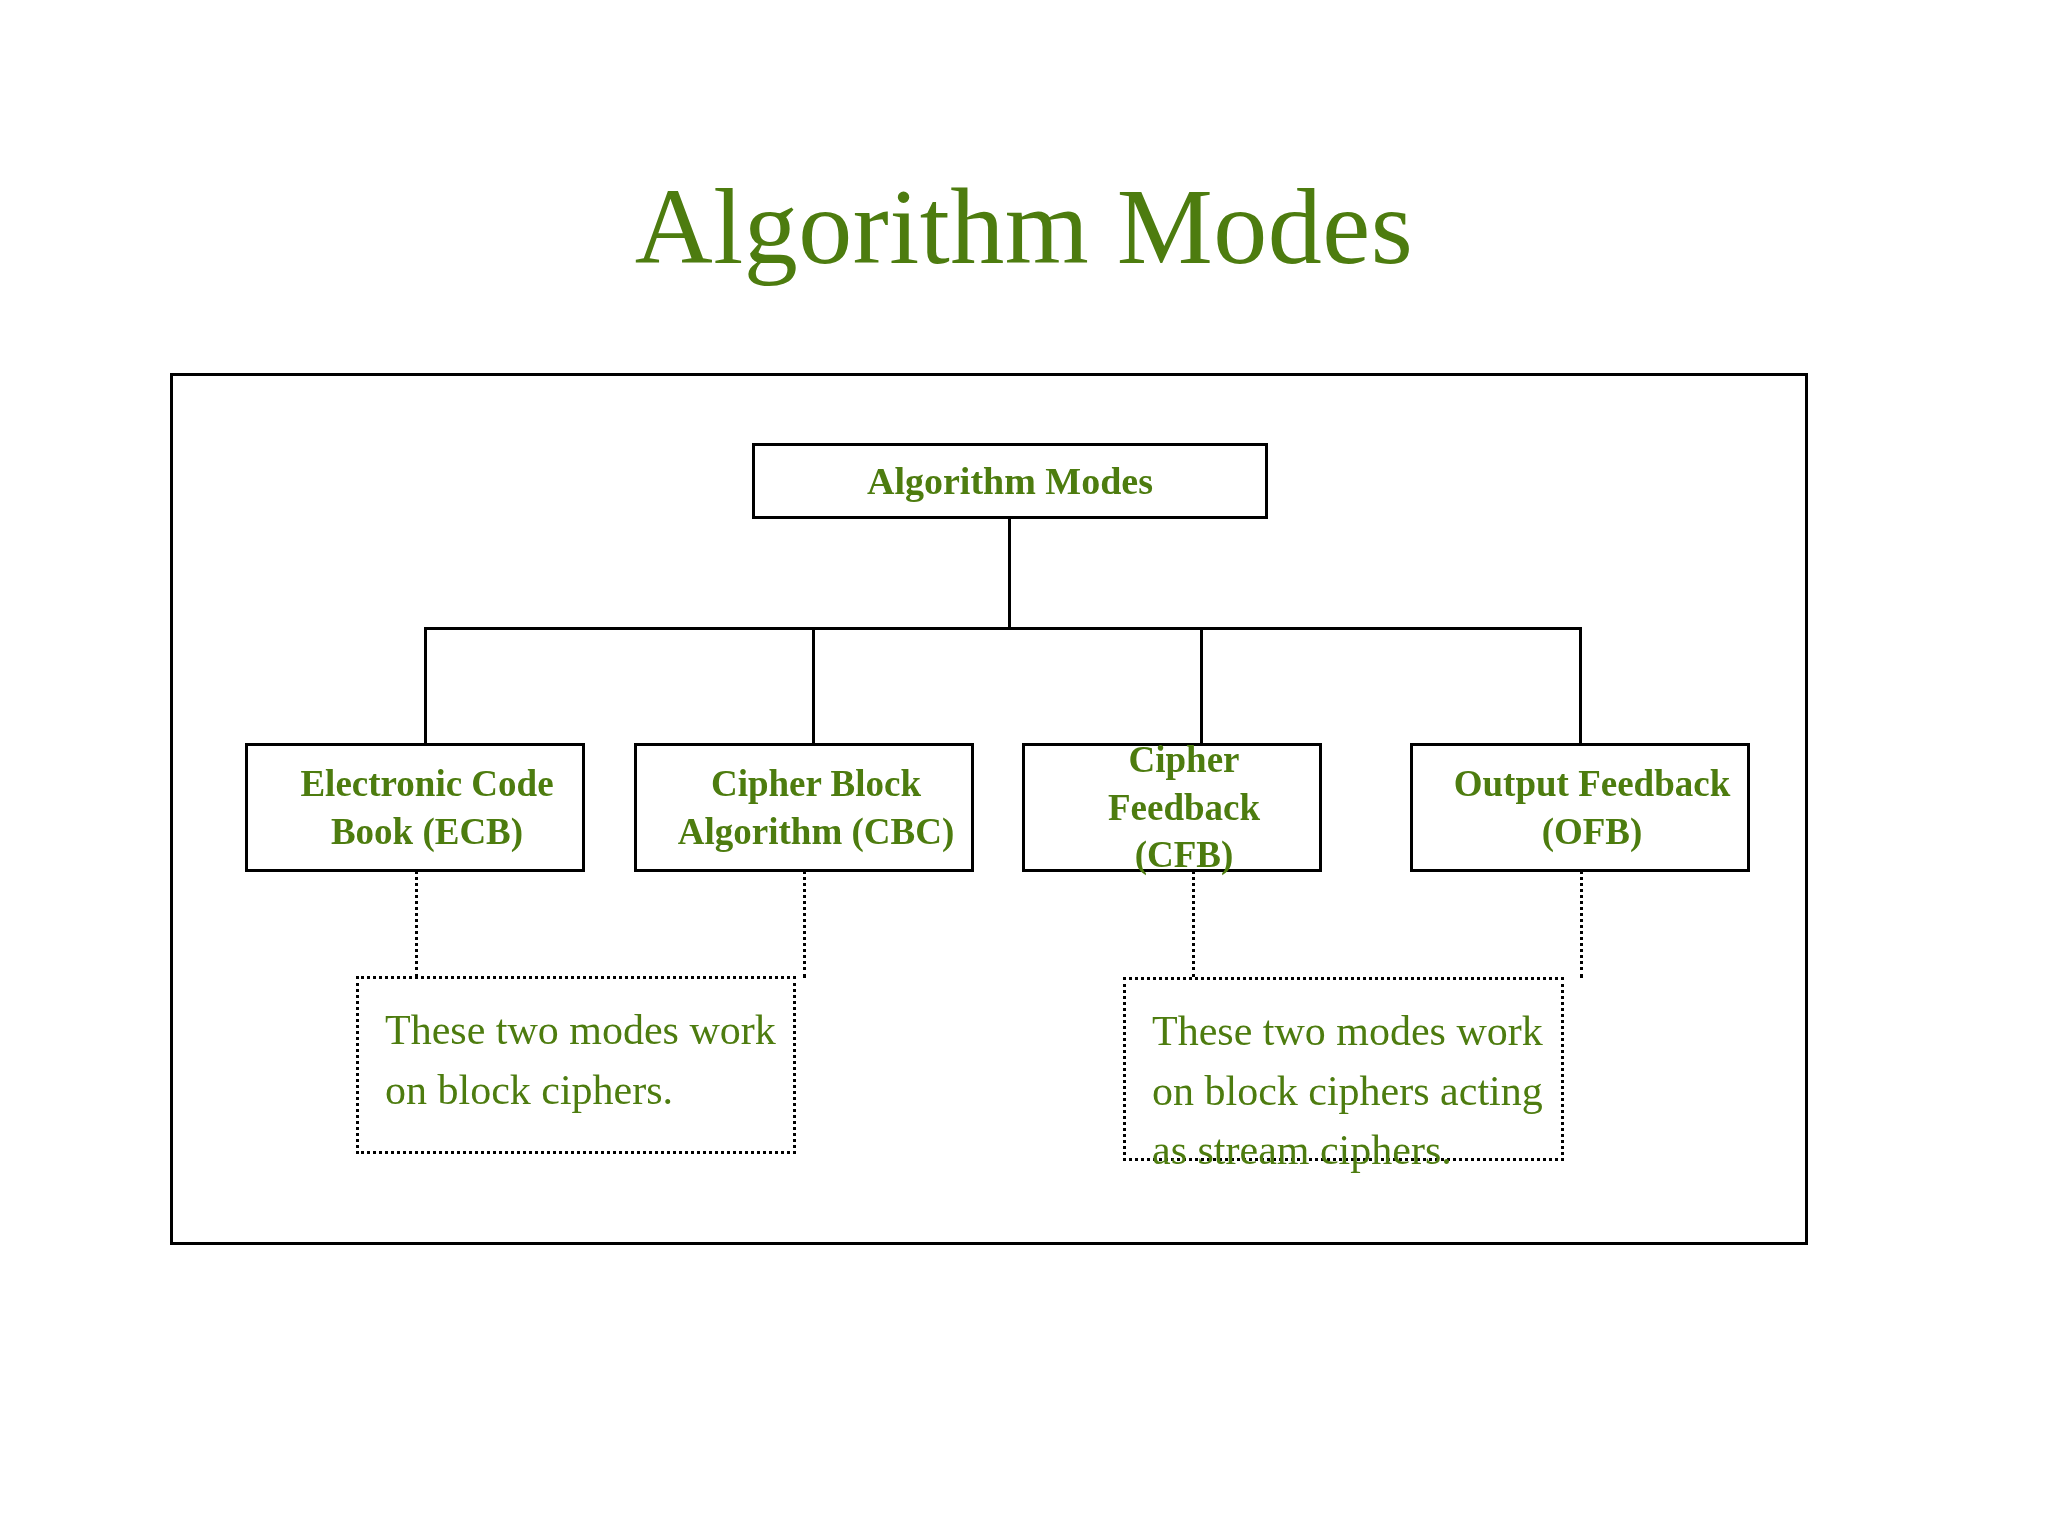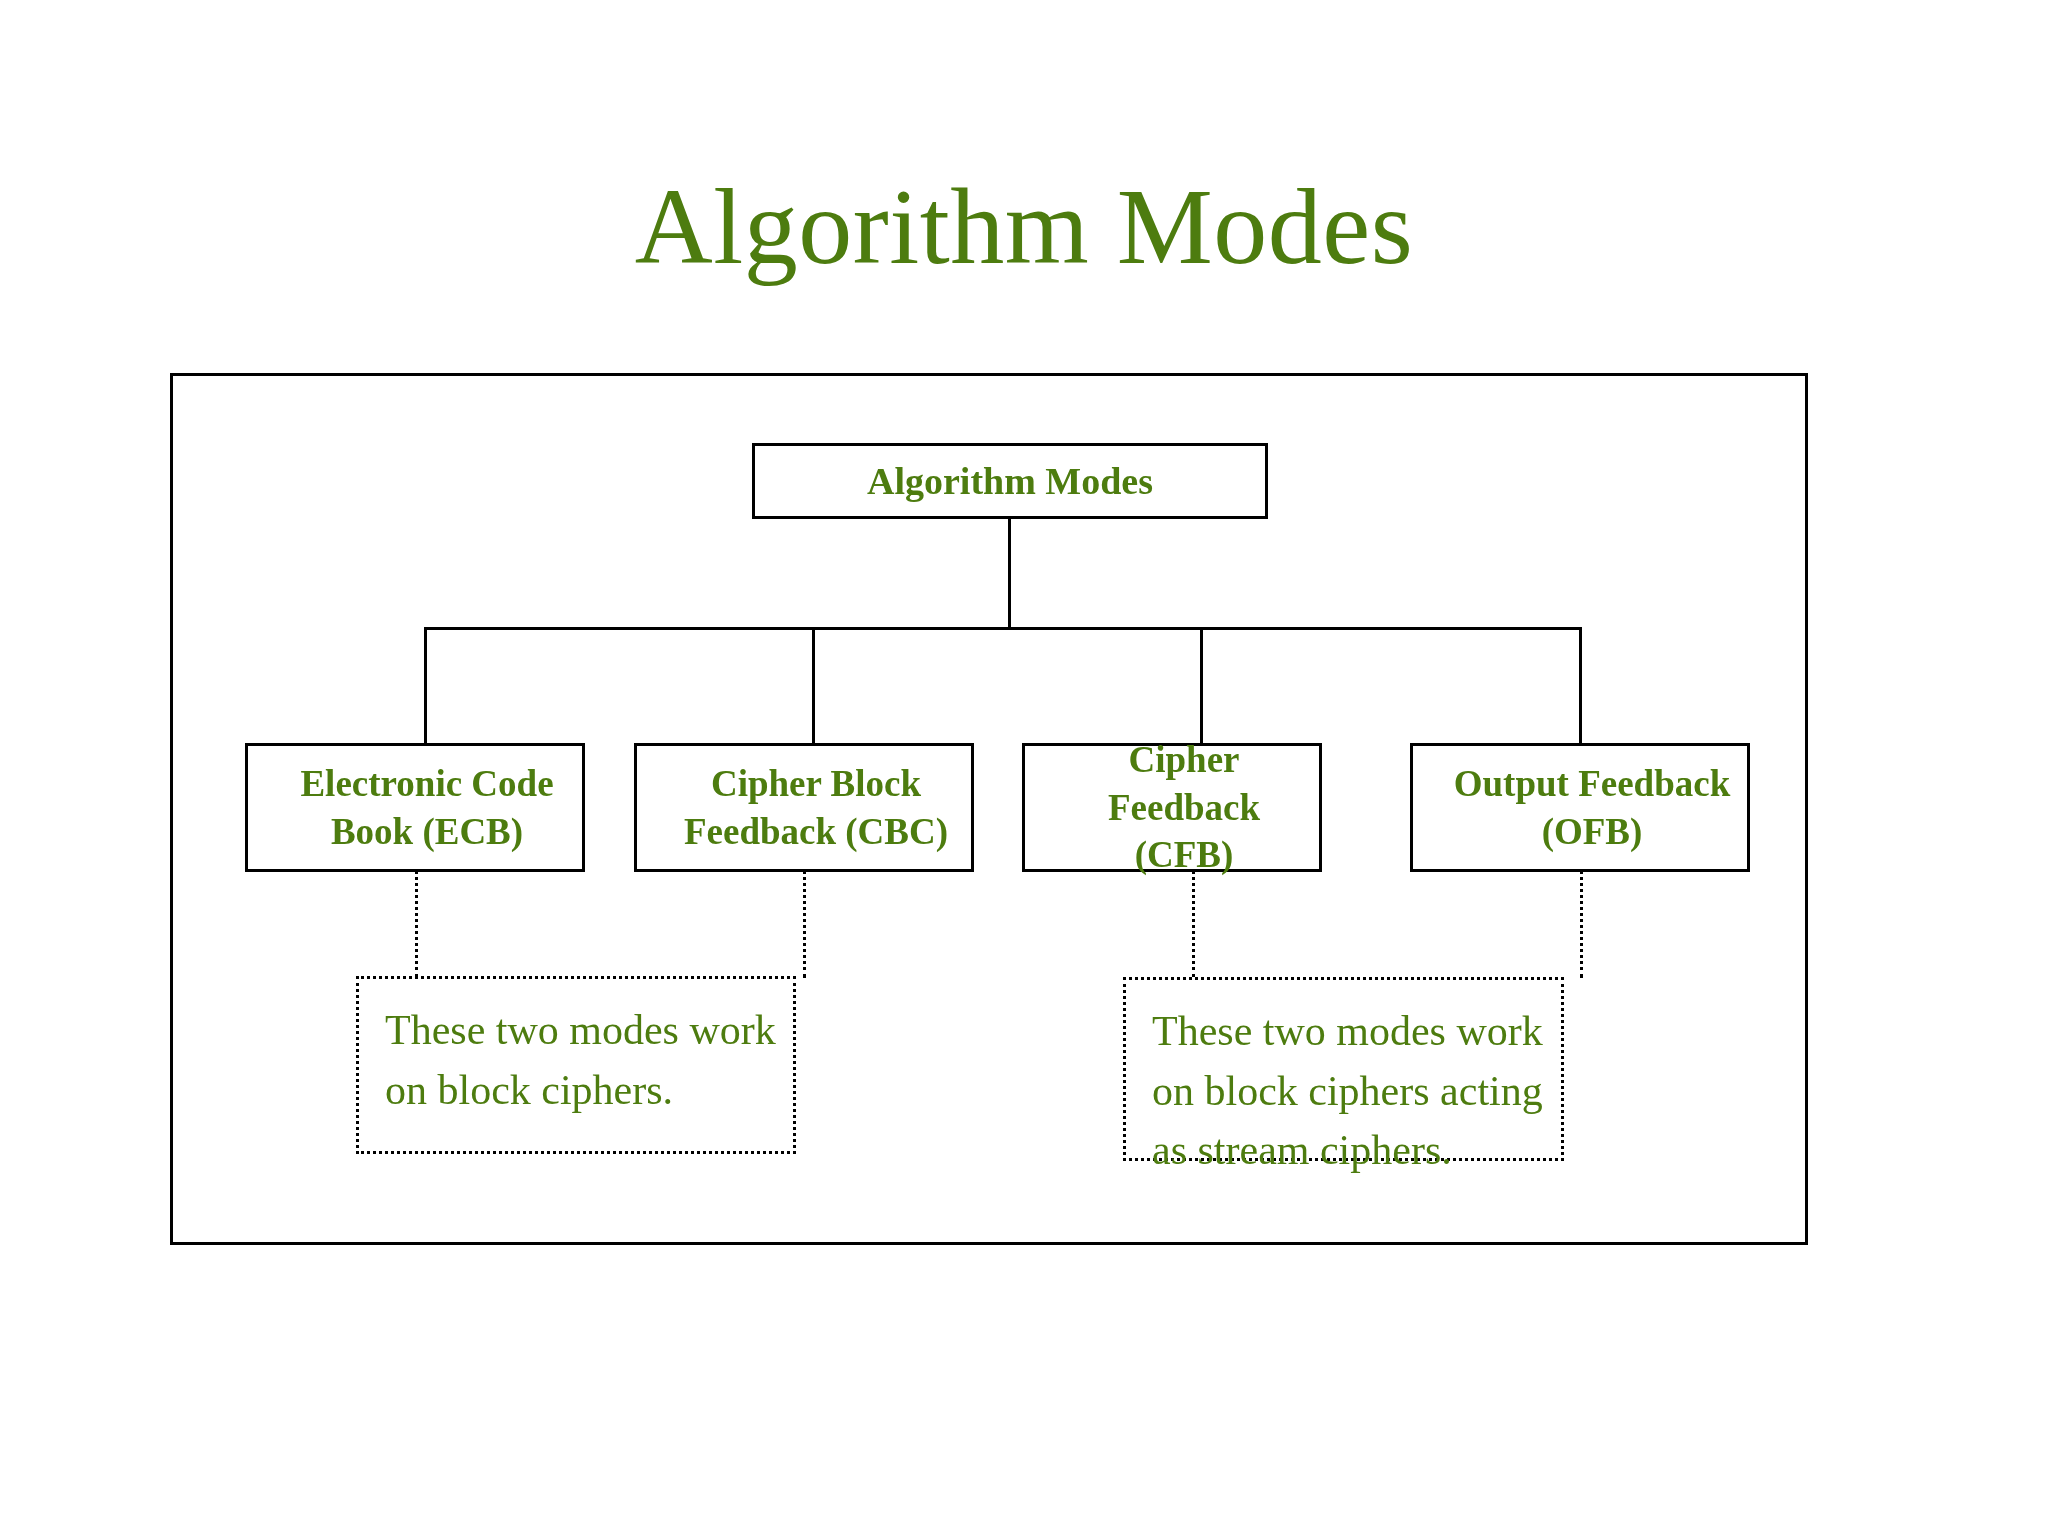--- a/index.html
+++ b/index.html
@@ -157,21 +157,21 @@
 
   <div class="node-box" id="root-node">
     <span class="node-label">Algorithm Modes</span>
   </div>
 
   <div class="node-box leaf-node" id="leaf-ecb">
     <span class="node-label"><span>Electronic Code</span><br><span>Book (ECB)</span></span>
   </div>
 
   <div class="node-box leaf-node" id="leaf-cbc">
-    <span class="node-label"><span>Cipher Block</span><br><span>Feedback (CBC)</span></span>
+    <span class="node-label"><span>Cipher Block</span><br><span>Algorithm (CBC)</span></span>
   </div>
 
   <div class="node-box leaf-node" id="leaf-cfb">
     <span class="node-label"><span>Cipher Feedback</span><br><span>(CFB)</span></span>
   </div>
 
   <div class="node-box leaf-node" id="leaf-ofb">
     <span class="node-label"><span>Output Feedback</span><br><span>(OFB)</span></span>
   </div>
 

